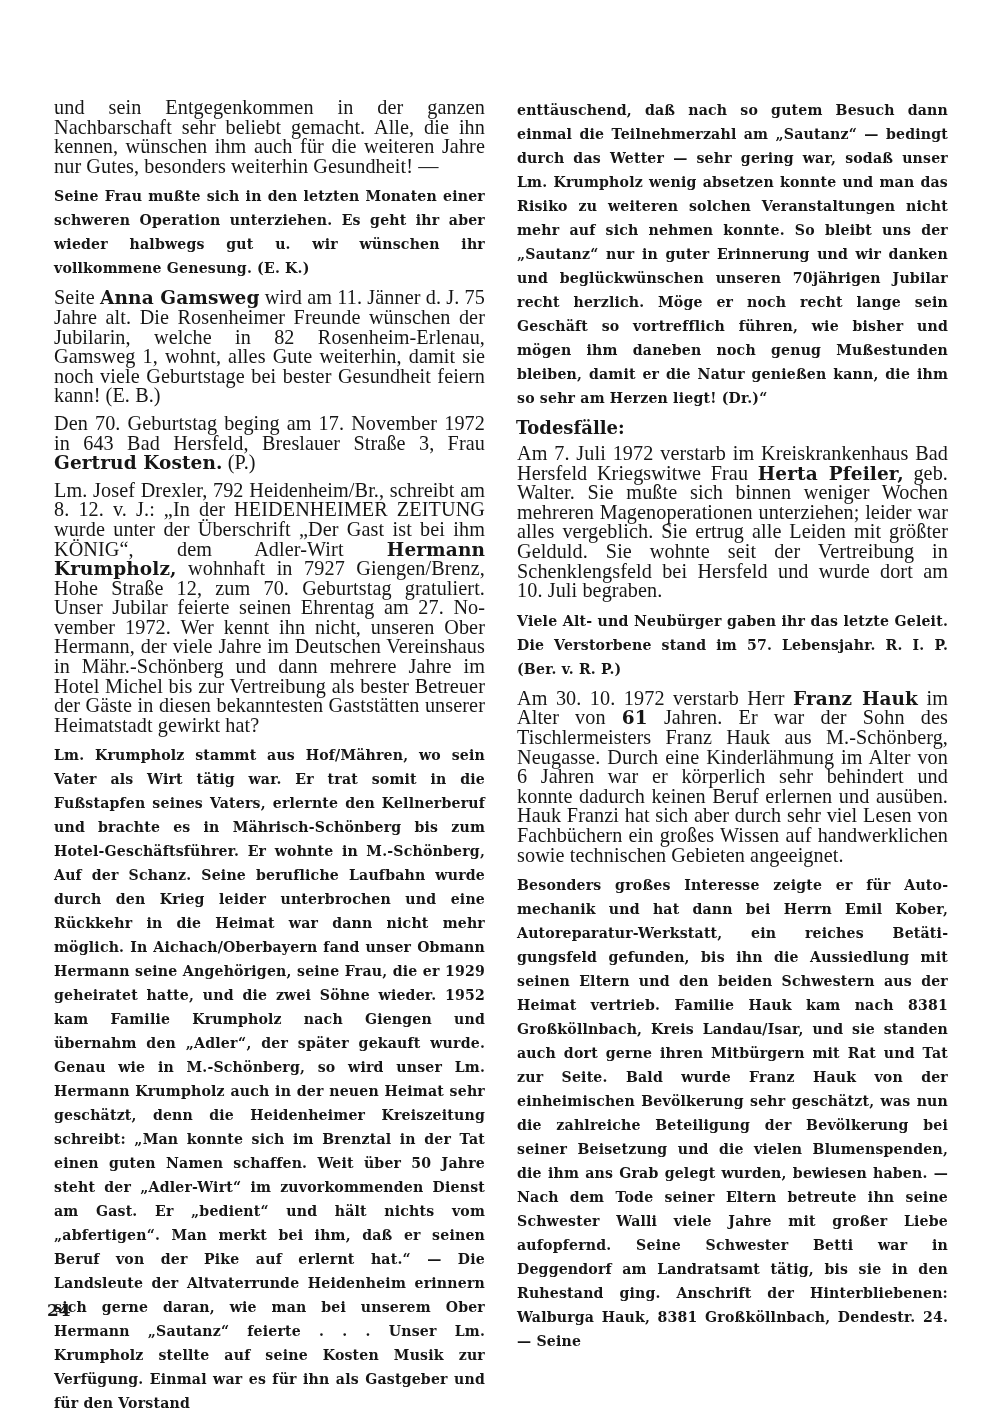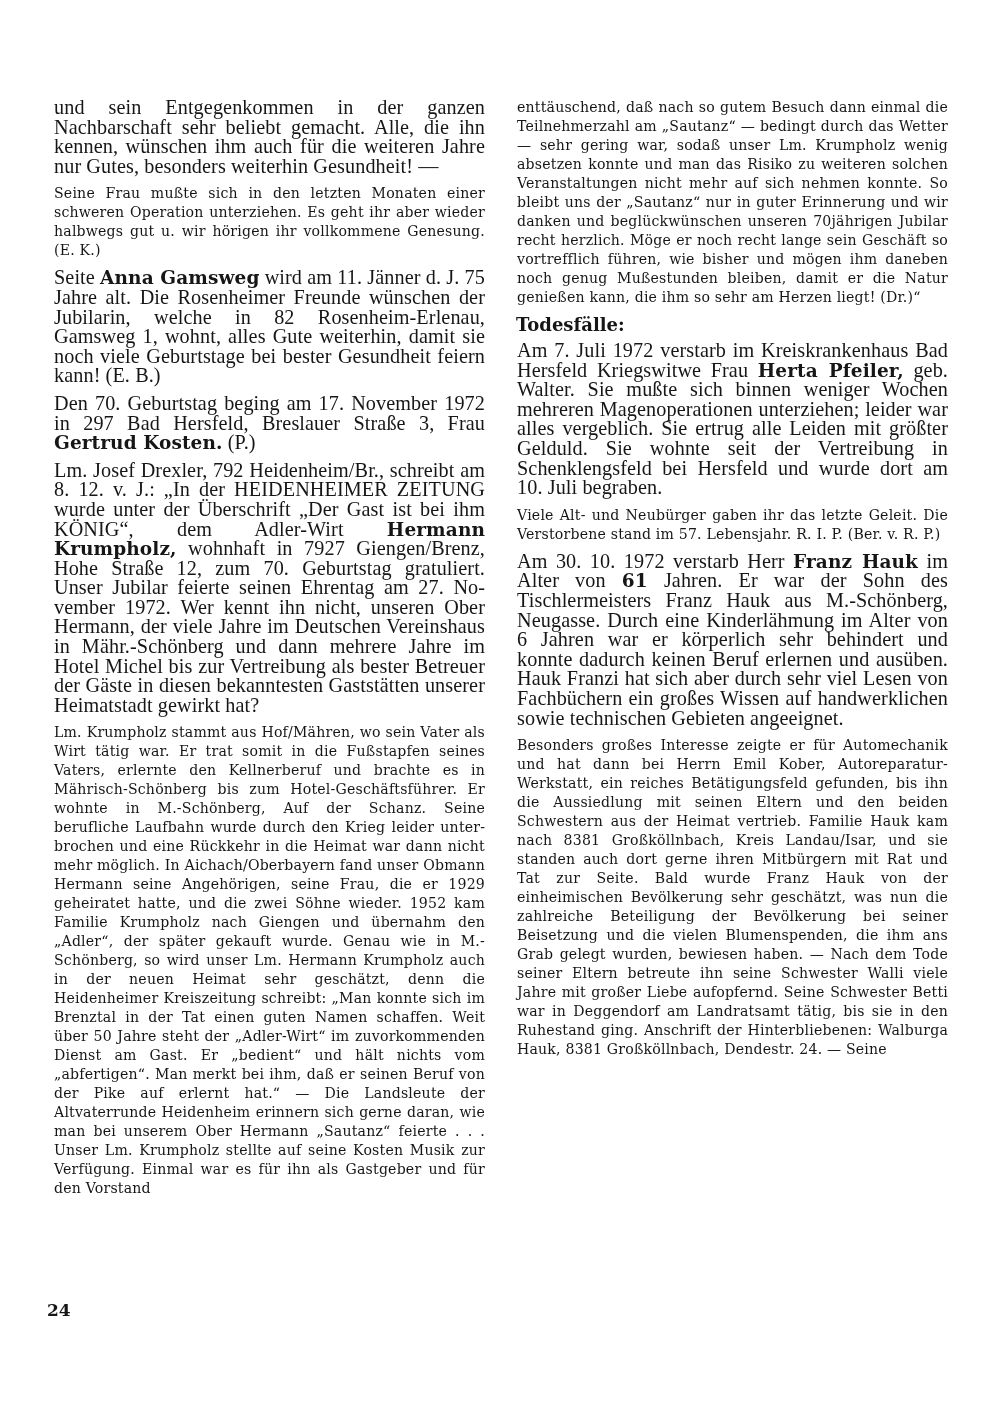--- a/index.html
+++ b/index.html
@@ -2,34 +2,34 @@
 <html><head>
 <meta charset="utf-8">
 <style>
   html, body { margin: 0; padding: 0; background: #ffffff; }
   body { width: 1000px; height: 1413px; position: relative; overflow: hidden; color: #161616; font-family: "DejaVu Serif", "Liberation Serif", serif; }
   .col { position: absolute; top: 97px; }
   #col-left { left: 53px; width: 433px; }
   #col-right { left: 516px; width: 433px; }
   .p { margin: 1px; text-align: justify; hyphens: manual; }
   .big { font-family: "Liberation Serif", "DejaVu Serif", serif; font-size: 20.2px; line-height: 19.6px; letter-spacing: 0.1px; margin-bottom: 8px; }
-  .small { font-family: "DejaVu Serif", "Liberation Serif", serif; font-size: 14.1px; line-height: 19px; letter-spacing: 0.2px; margin-bottom: 8px; }
+  .small { font-family: "DejaVu Serif", "Liberation Serif", serif; font-size: 14.1px; line-height: 24px; letter-spacing: 0.2px; margin-bottom: 8px; font-weight: bold; }
   .heading { font-family: "DejaVu Serif", serif; font-weight: bold; font-size: 18px; line-height: 20px; margin: 4px 0 6px 0; }
   .p b { font-weight: bold; }
   .big b { font-family: "DejaVu Serif", serif; font-size: 18.5px; }
   #page-number { position: absolute; left: 47px; top: 1300px; font-family: "DejaVu Serif", serif; font-weight: bold; font-size: 17px; }
 </style>
 </head>
 <body>
 
 <div id="col-left" class="col">
     <p class="p big"><span>und sein Entgegenkommen in der ganzen Nachbarschaft sehr beliebt gemacht. Alle, die ihn kennen, wünschen ihm auch für die weiteren Jahre nur Gutes, besonders weiterhin Gesundheit! —</span></p>
-    <p class="p small"><span>Seine Frau mußte sich in den letzten Monaten einer schweren Operation unterziehen. Es geht ihr aber wieder halbwegs gut u. wir hörigen ihr vollkommene Genesung. (E. K.)</span></p>
+    <p class="p small"><span>Seine Frau mußte sich in den letzten Monaten einer schweren Operation unterziehen. Es geht ihr aber wieder halbwegs gut u. wir wünschen ihr vollkommene Genesung. (E. K.)</span></p>
     <p class="p big"><span>Seite </span><b>Anna Gamsweg</b><span> wird am 11. Jänner d. J. 75 Jahre alt. Die Rosenheimer Freunde wünschen der Jubilarin, welche in 82 Ro­senheim-Erlenau, Gamsweg 1, wohnt, alles Gute weiterhin, damit sie noch viele Ge­burtstage bei bester Gesundheit feiern kann! (E. B.)</span></p>
-    <p class="p big"><span>Den 70. Geburtstag beging am 17. Novem­ber 1972 in 297 Bad Hersfeld, Breslauer Straße 3, Frau </span><b>Gertrud Kosten.</b><span> (P.)</span></p>
+    <p class="p big"><span>Den 70. Geburtstag beging am 17. Novem­ber 1972 in 643 Bad Hersfeld, Breslauer Straße 3, Frau </span><b>Gertrud Kosten.</b><span> (P.)</span></p>
     <p class="p big"><span>Lm. Josef Drexler, 792 Heidenheim/Br., schreibt am 8. 12. v. J.: „In der HEIDEN­HEIMER ZEITUNG wurde unter der Über­schrift „Der Gast ist bei ihm KÖNIG“, dem Adler-Wirt </span><b>Hermann Krumpholz,</b><span> wohn­haft in 7927 Giengen/Brenz, Hohe Straße 12, zum 70. Geburtstag gratuliert. Unser Jubilar feierte seinen Ehrentag am 27. No­vember 1972. Wer kennt ihn nicht, unseren Ober Hermann, der viele Jahre im Deut­schen Vereinshaus in Mähr.-Schönberg und dann mehrere Jahre im Hotel Michel bis zur Vertreibung als bester Betreuer der Gäste in diesen bekanntesten Gaststätten unserer Heimatstadt gewirkt hat?</span></p>
     <p class="p small"><span>Lm. Krumpholz stammt aus Hof/Mähren, wo sein Vater als Wirt tätig war. Er trat somit in die Fußstapfen seines Vaters, erlernte den Kell­nerberuf und brachte es in Mährisch-Schönberg bis zum Hotel-Geschäftsführer. Er wohnte in M.-Schönberg, Auf der Schanz. Seine berufliche Laufbahn wurde durch den Krieg leider unter­brochen und eine Rückkehr in die Heimat war dann nicht mehr möglich. In Aichach/Oberbay­ern fand unser Obmann Hermann seine Ange­hörigen, seine Frau, die er 1929 geheiratet hatte, und die zwei Söhne wieder. 1952 kam Familie Krumpholz nach Giengen und übernahm den „Adler“, der später gekauft wurde. Genau wie in M.-Schönberg, so wird unser Lm. Hermann Krumpholz auch in der neuen Heimat sehr ge­schätzt, denn die Heidenheimer Kreiszeitung schreibt: „Man konnte sich im Brenztal in der Tat einen guten Namen schaffen. Weit über 50 Jahre steht der „Adler-Wirt“ im zuvorkom­menden Dienst am Gast. Er „bedient“ und hält nichts vom „abfertigen“. Man merkt bei ihm, daß er seinen Beruf von der Pike auf erlernt hat.“ — Die Landsleute der Altvaterrunde Hei­denheim erinnern sich gerne daran, wie man bei unserem Ober Hermann „Sautanz“ feier­te . . . Unser Lm. Krumpholz stellte auf seine Kosten Musik zur Verfügung. Einmal war es für ihn als Gastgeber und für den Vorstand</span></p>
   </div>
 <div id="col-right" class="col">
     <p class="p small"><span>enttäuschend, daß nach so gutem Besuch dann einmal die Teilnehmerzahl am „Sautanz“ — be­dingt durch das Wetter — sehr gering war, so­daß unser Lm. Krumpholz wenig absetzen konn­te und man das Risiko zu weiteren solchen Ver­anstaltungen nicht mehr auf sich nehmen konn­te. So bleibt uns der „Sautanz“ nur in guter Er­innerung und wir danken und beglückwünschen unseren 70jährigen Jubilar recht herzlich. Möge er noch recht lange sein Geschäft so vortreff­lich führen, wie bisher und mögen ihm daneben noch genug Mußestunden bleiben, damit er die Natur genießen kann, die ihm so sehr am Her­zen liegt! (Dr.)“</span></p>
     <h3 class="heading"><span>Todesfälle:</span></h3>
     <p class="p big"><span>Am 7. Juli 1972 verstarb im Kreiskranken­haus Bad Hersfeld Kriegswitwe Frau </span><b>Her­ta Pfeiler,</b><span> geb. Walter. Sie mußte sich bin­nen weniger Wochen mehreren Magenope­rationen unterziehen; leider war alles ver­geblich. Sie ertrug alle Leiden mit größter Gelduld. Sie wohnte seit der Vertreibung in Schenklengsfeld bei Hersfeld und wur­de dort am 10. Juli begraben.</span></p>
     <p class="p small"><span>Viele Alt- und Neubürger gaben ihr das letzte Geleit. Die Verstorbene stand im 57. Lebensjahr. R. I. P. (Ber. v. R. P.)</span></p>
     <p class="p big"><span>Am 30. 10. 1972 verstarb Herr </span><b>Franz Hauk</b><span> im Alter von </span><b>61</b><span> Jahren. Er war der Sohn des Tischlermeisters Franz Hauk aus M.-Schönberg, Neugasse. Durch eine Kinder­lähmung im Alter von 6 Jahren war er körperlich sehr behindert und konnte da­durch keinen Beruf erlernen und ausüben. Hauk Franzi hat sich aber durch sehr viel Lesen von Fachbüchern ein großes Wissen auf handwerklichen sowie technischen Ge­bieten angeeignet.</span></p>
     <p class="p small"><span>Besonders großes Interesse zeigte er für Auto­mechanik und hat dann bei Herrn Emil Kober, Autoreparatur-Werkstatt, ein reiches Betäti­gungsfeld gefunden, bis ihn die Aussiedlung mit seinen Eltern und den beiden Schwestern aus der Heimat vertrieb. Familie Hauk kam nach 8381 Großköllnbach, Kreis Landau/Isar, und sie standen auch dort gerne ihren Mitbürgern mit Rat und Tat zur Seite. Bald wurde Franz Hauk von der einheimischen Bevölkerung sehr ge­schätzt, was nun die zahlreiche Beteiligung der Bevölkerung bei seiner Beisetzung und die vie­len Blumenspenden, die ihm ans Grab gelegt wurden, bewiesen haben. — Nach dem Tode seiner Eltern betreute ihn seine Schwester Walli viele Jahre mit großer Liebe aufopfernd. Seine Schwester Betti war in Deggendorf am Land­ratsamt tätig, bis sie in den Ruhestand ging. Anschrift der Hinterbliebenen: Walburga Hauk, 8381 Großköllnbach, Dendestr. 24. — Seine</span></p>

